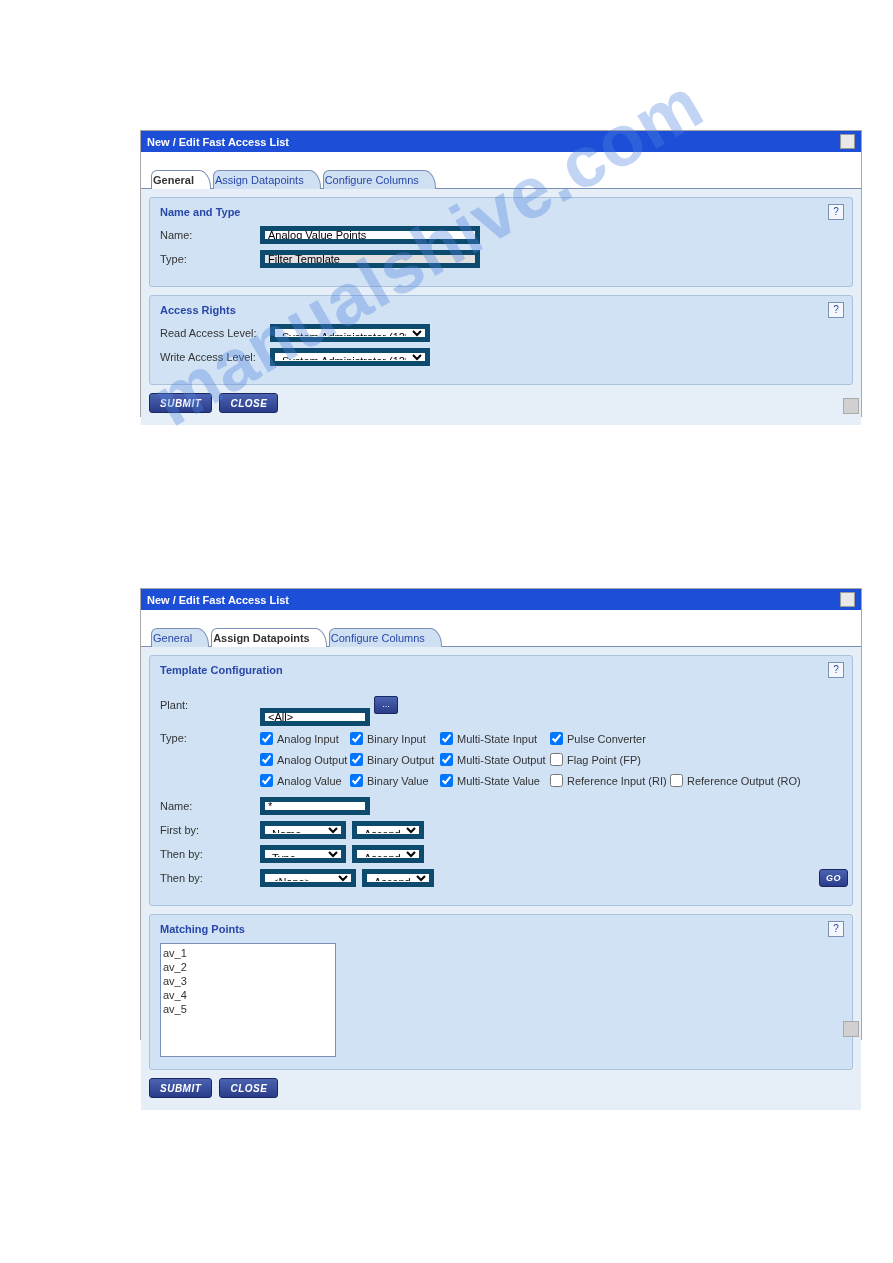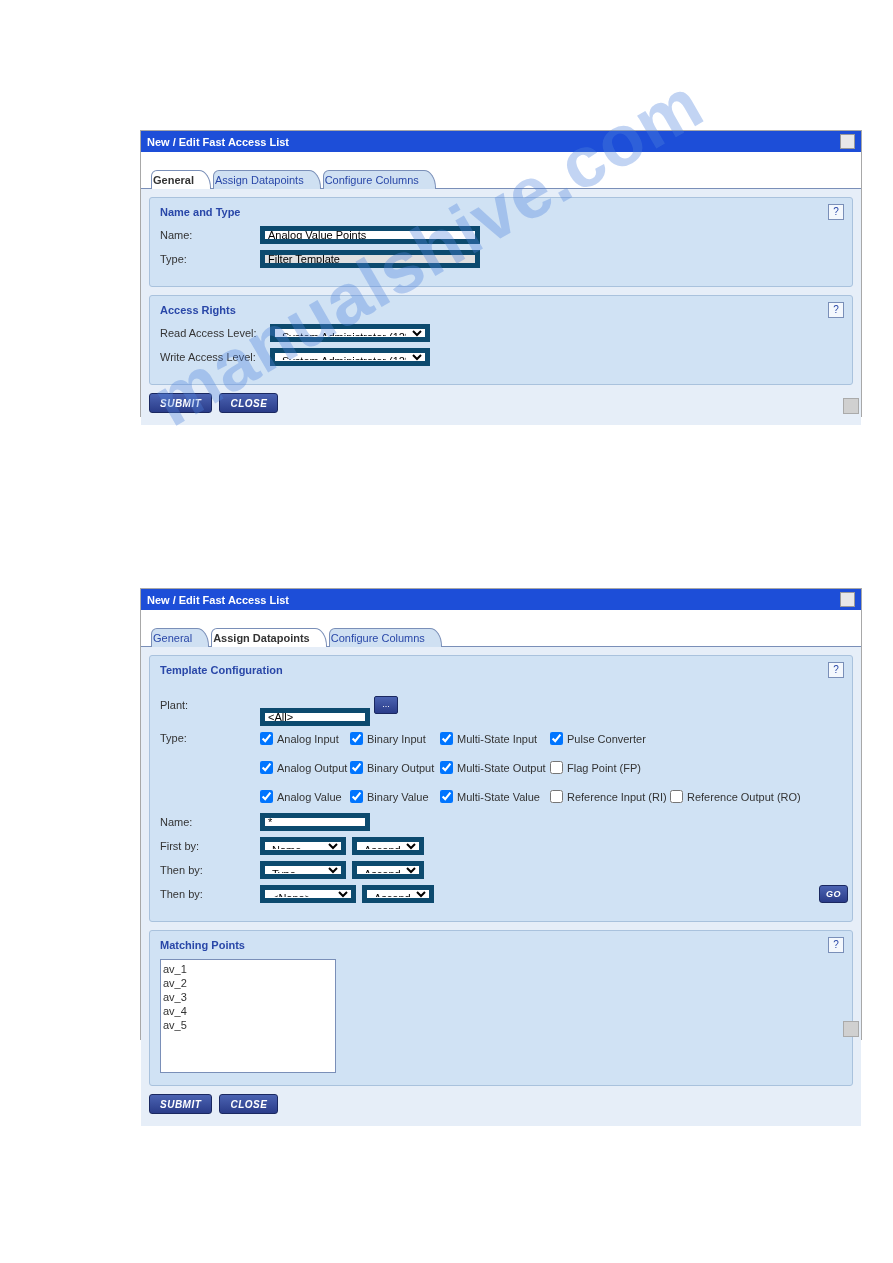--- a/index.html
+++ b/index.html
@@ -146,21 +146,21 @@
     align-items: center;
     min-width: 88px;
     margin-right: 0;
     margin-bottom: 4px;
     font-size: 11px;
   }
   .chk input { margin: 0 4px 0 0; }
   .type-grid {
     display: grid;
     grid-template-columns: 90px 90px 110px 120px 140px;
-    row-gap: 12px;
+    row-gap: 4px;
     margin-left: 0;
   }
   .listbox {
     width: 170px;
     height: 108px;
     border: 1px solid #7a8fb8;
     background: #fff;
     overflow: auto;
     padding: 2px;
   }

